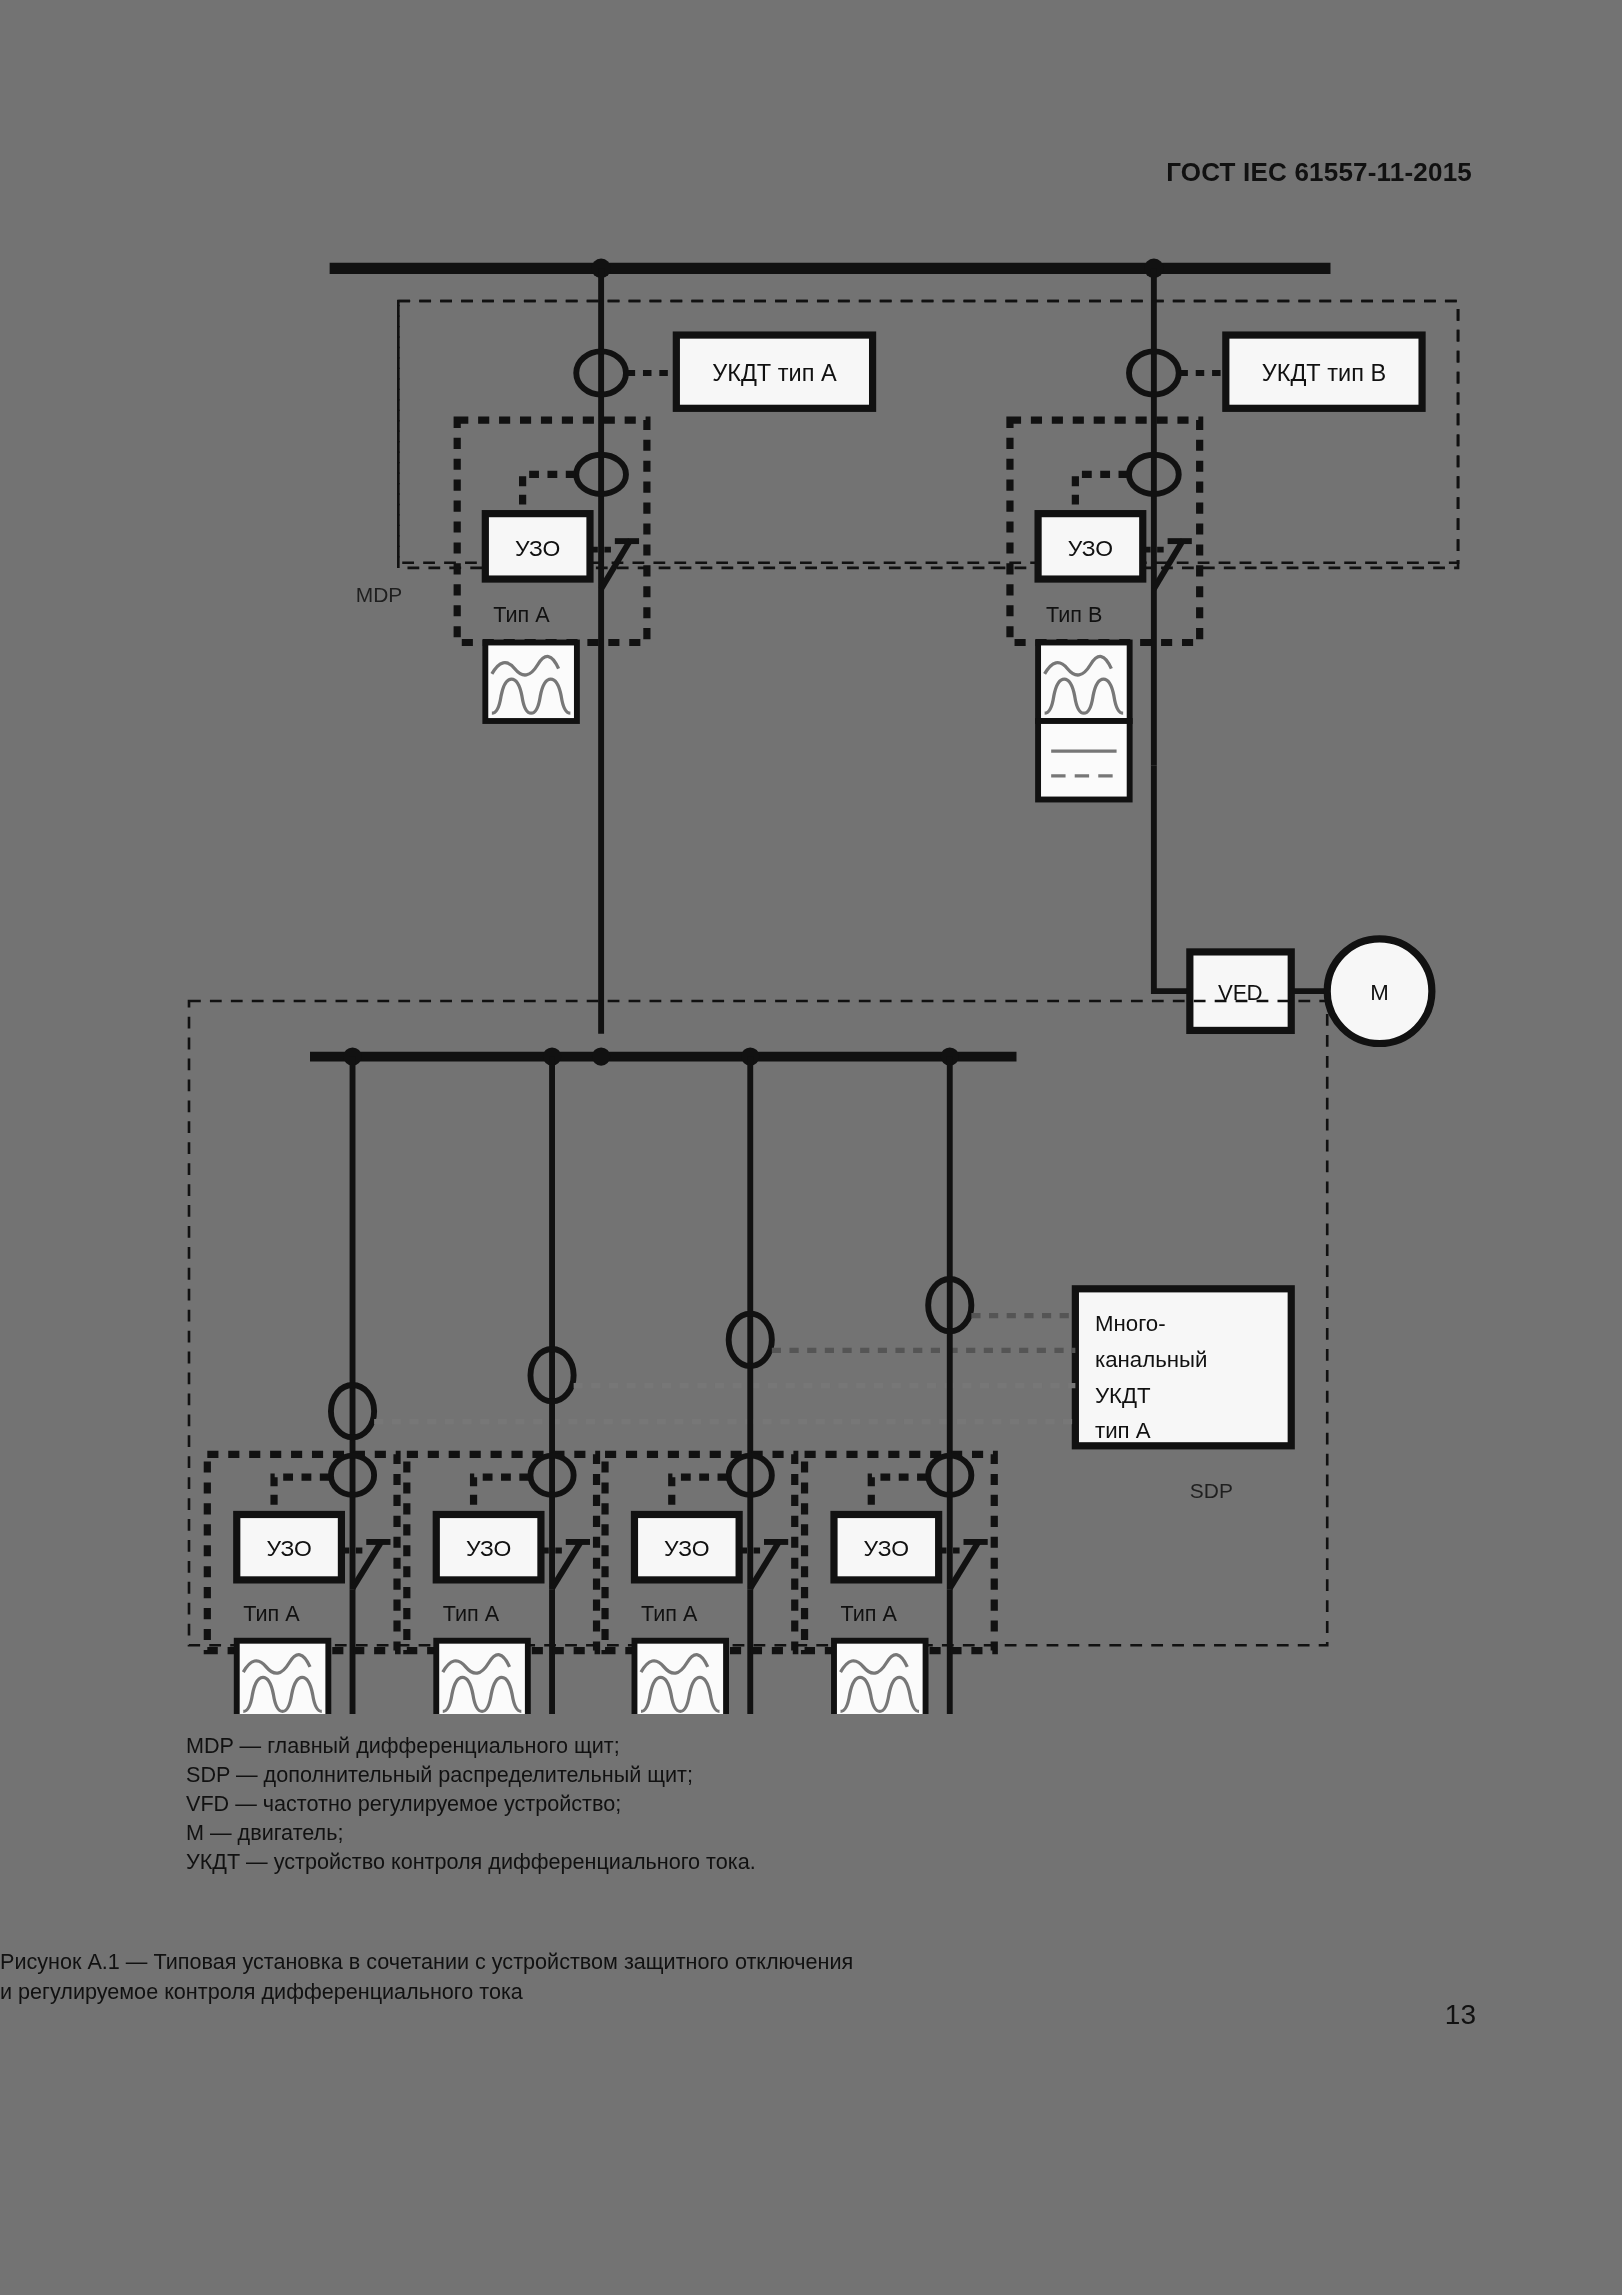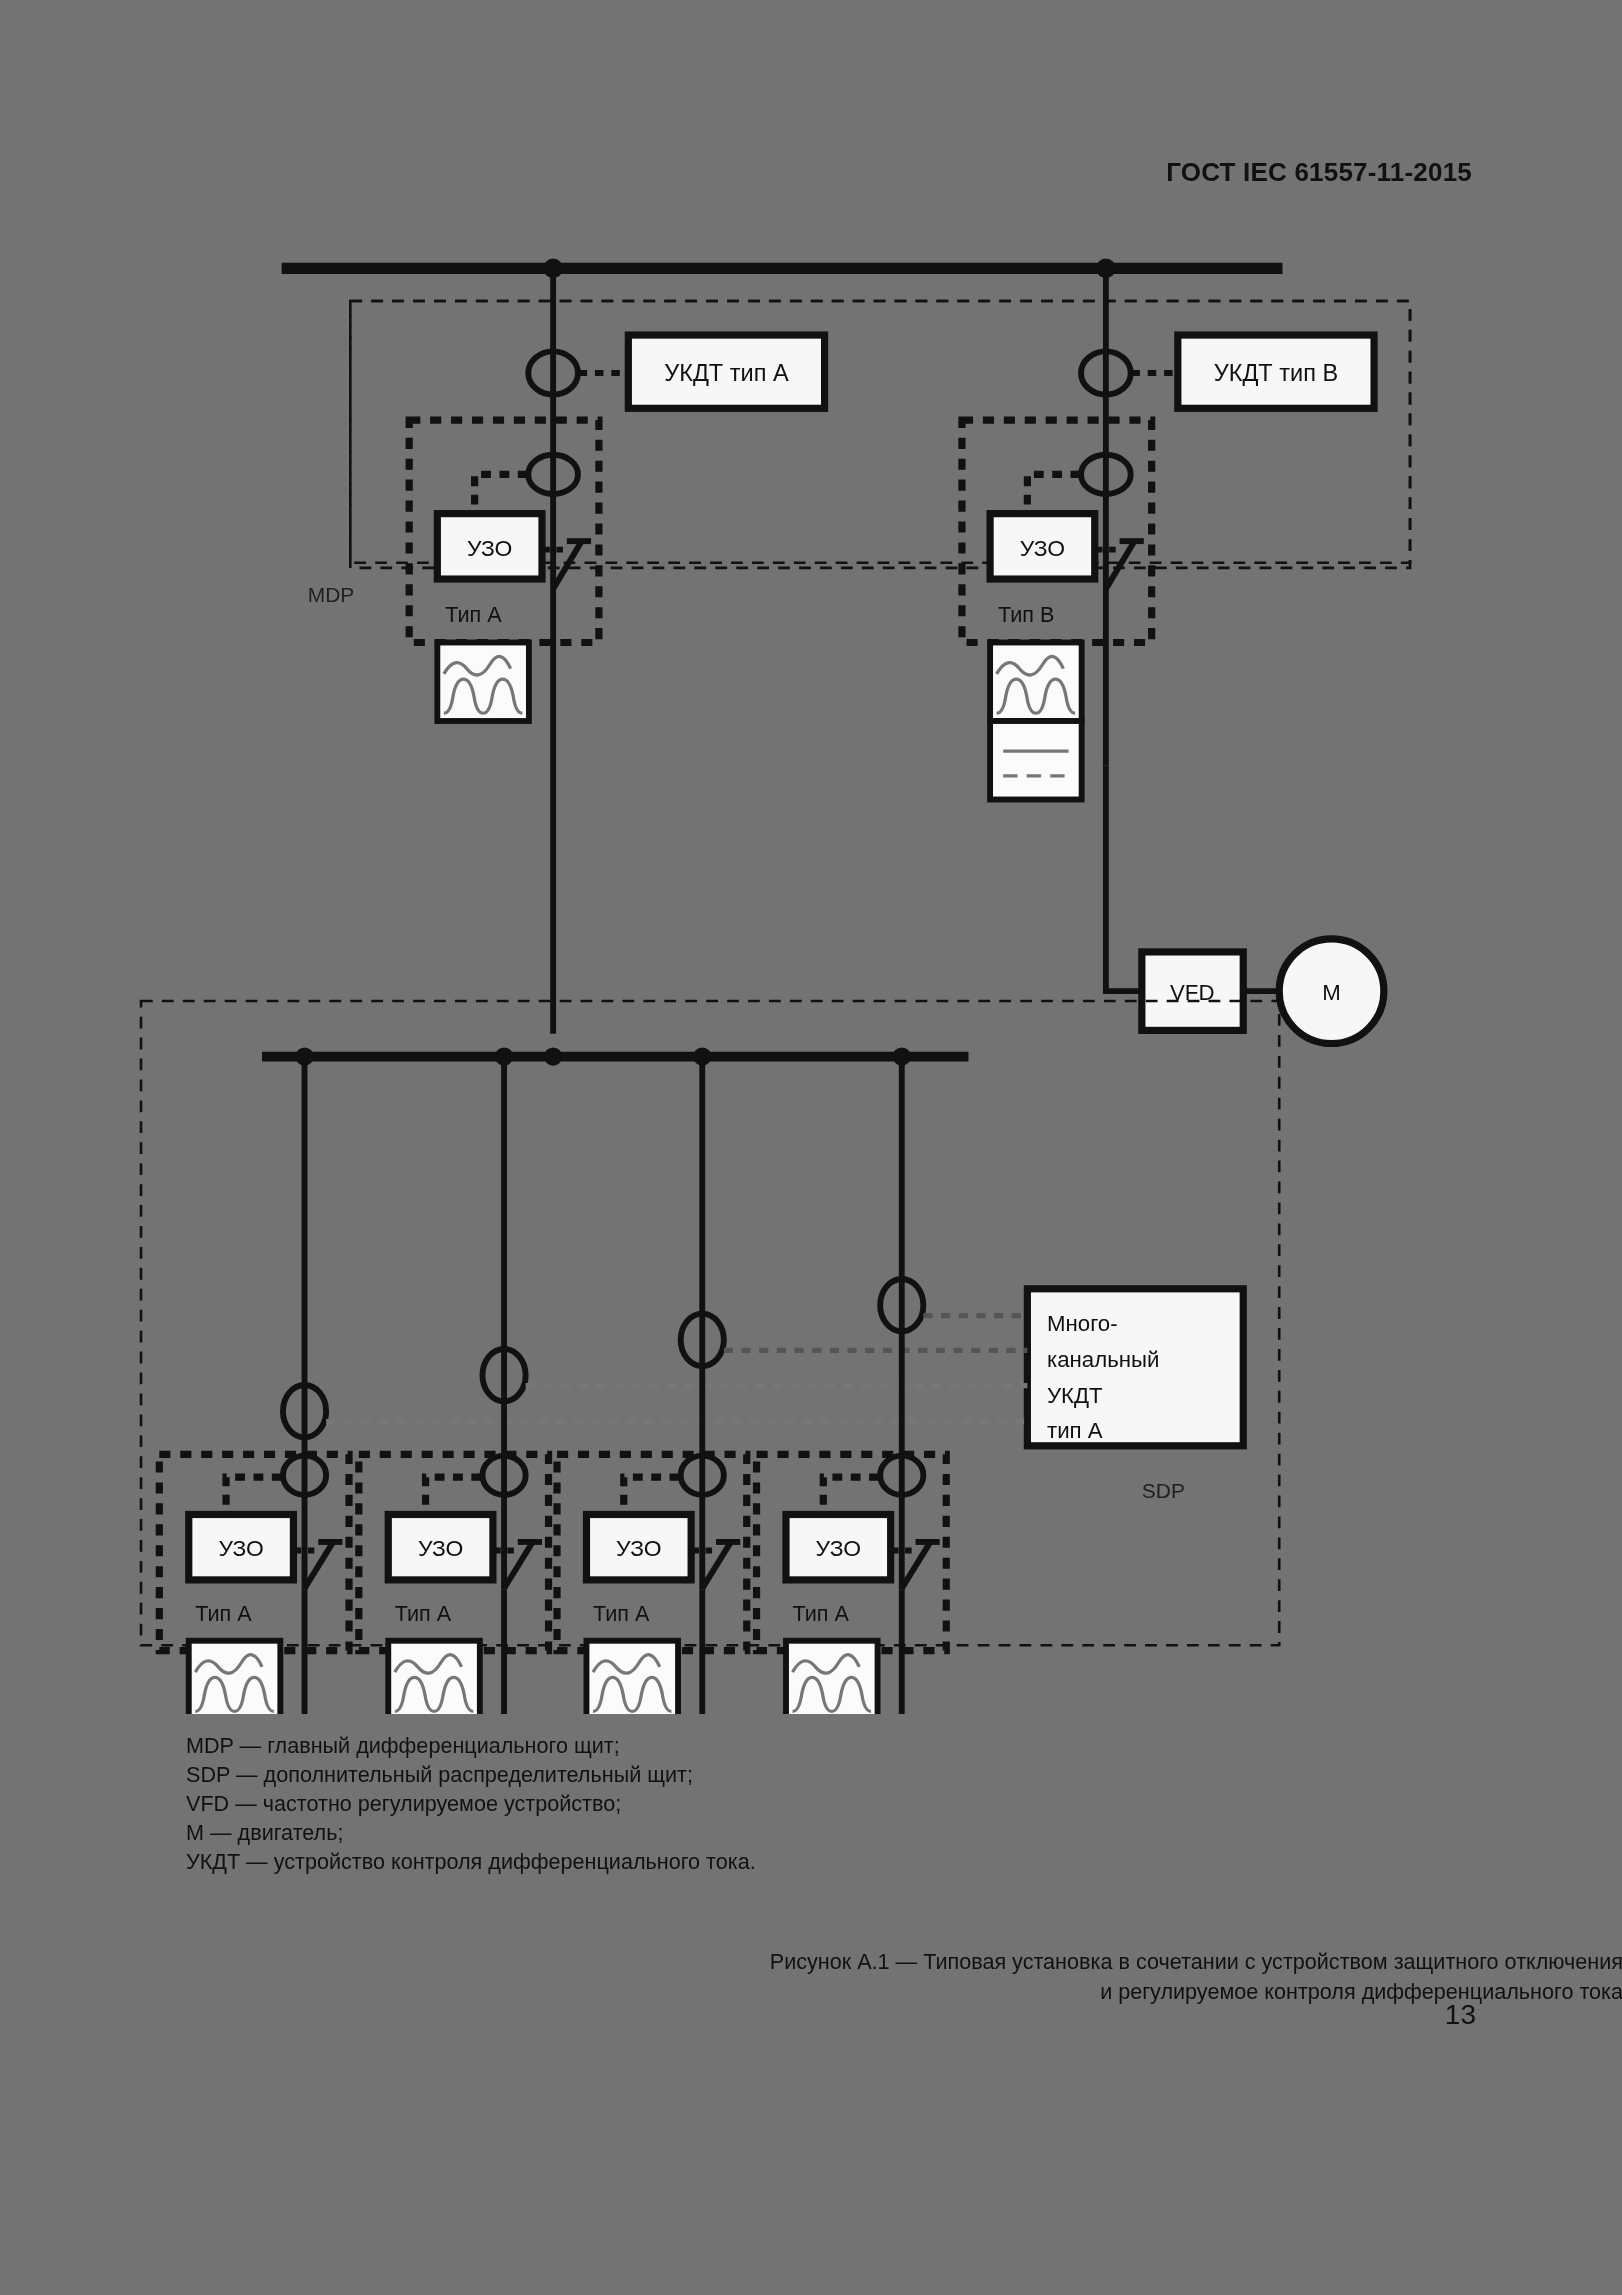--- a/index.html
+++ b/index.html
@@ -26,36 +26,37 @@
     color: #111;
     letter-spacing: 0.2px;
     white-space: nowrap;
   }
   .figure-wrap {
     position: absolute;
     left: 0;
     top: 216px;
     width: 1522px;
     height: 1498px;
+    padding-left: 48px;
   }
   .legend {
     position: absolute;
     left: 186px;
     top: 1731px;
     font-size: 21.6px;
     line-height: 29px;
     color: #111;
   }
   .legend div { white-space: nowrap; }
   .caption {
     position: absolute;
     left: 0;
     top: 1947px;
     width: 1623px;
-    text-align: right;
+    text-align: left;
     font-size: 21.6px;
     line-height: 30px;
     color: #111;
   }
   .pageno {
     position: absolute;
     right: 147px;
     top: 1999px;
     font-size: 28px;
     color: #111;

